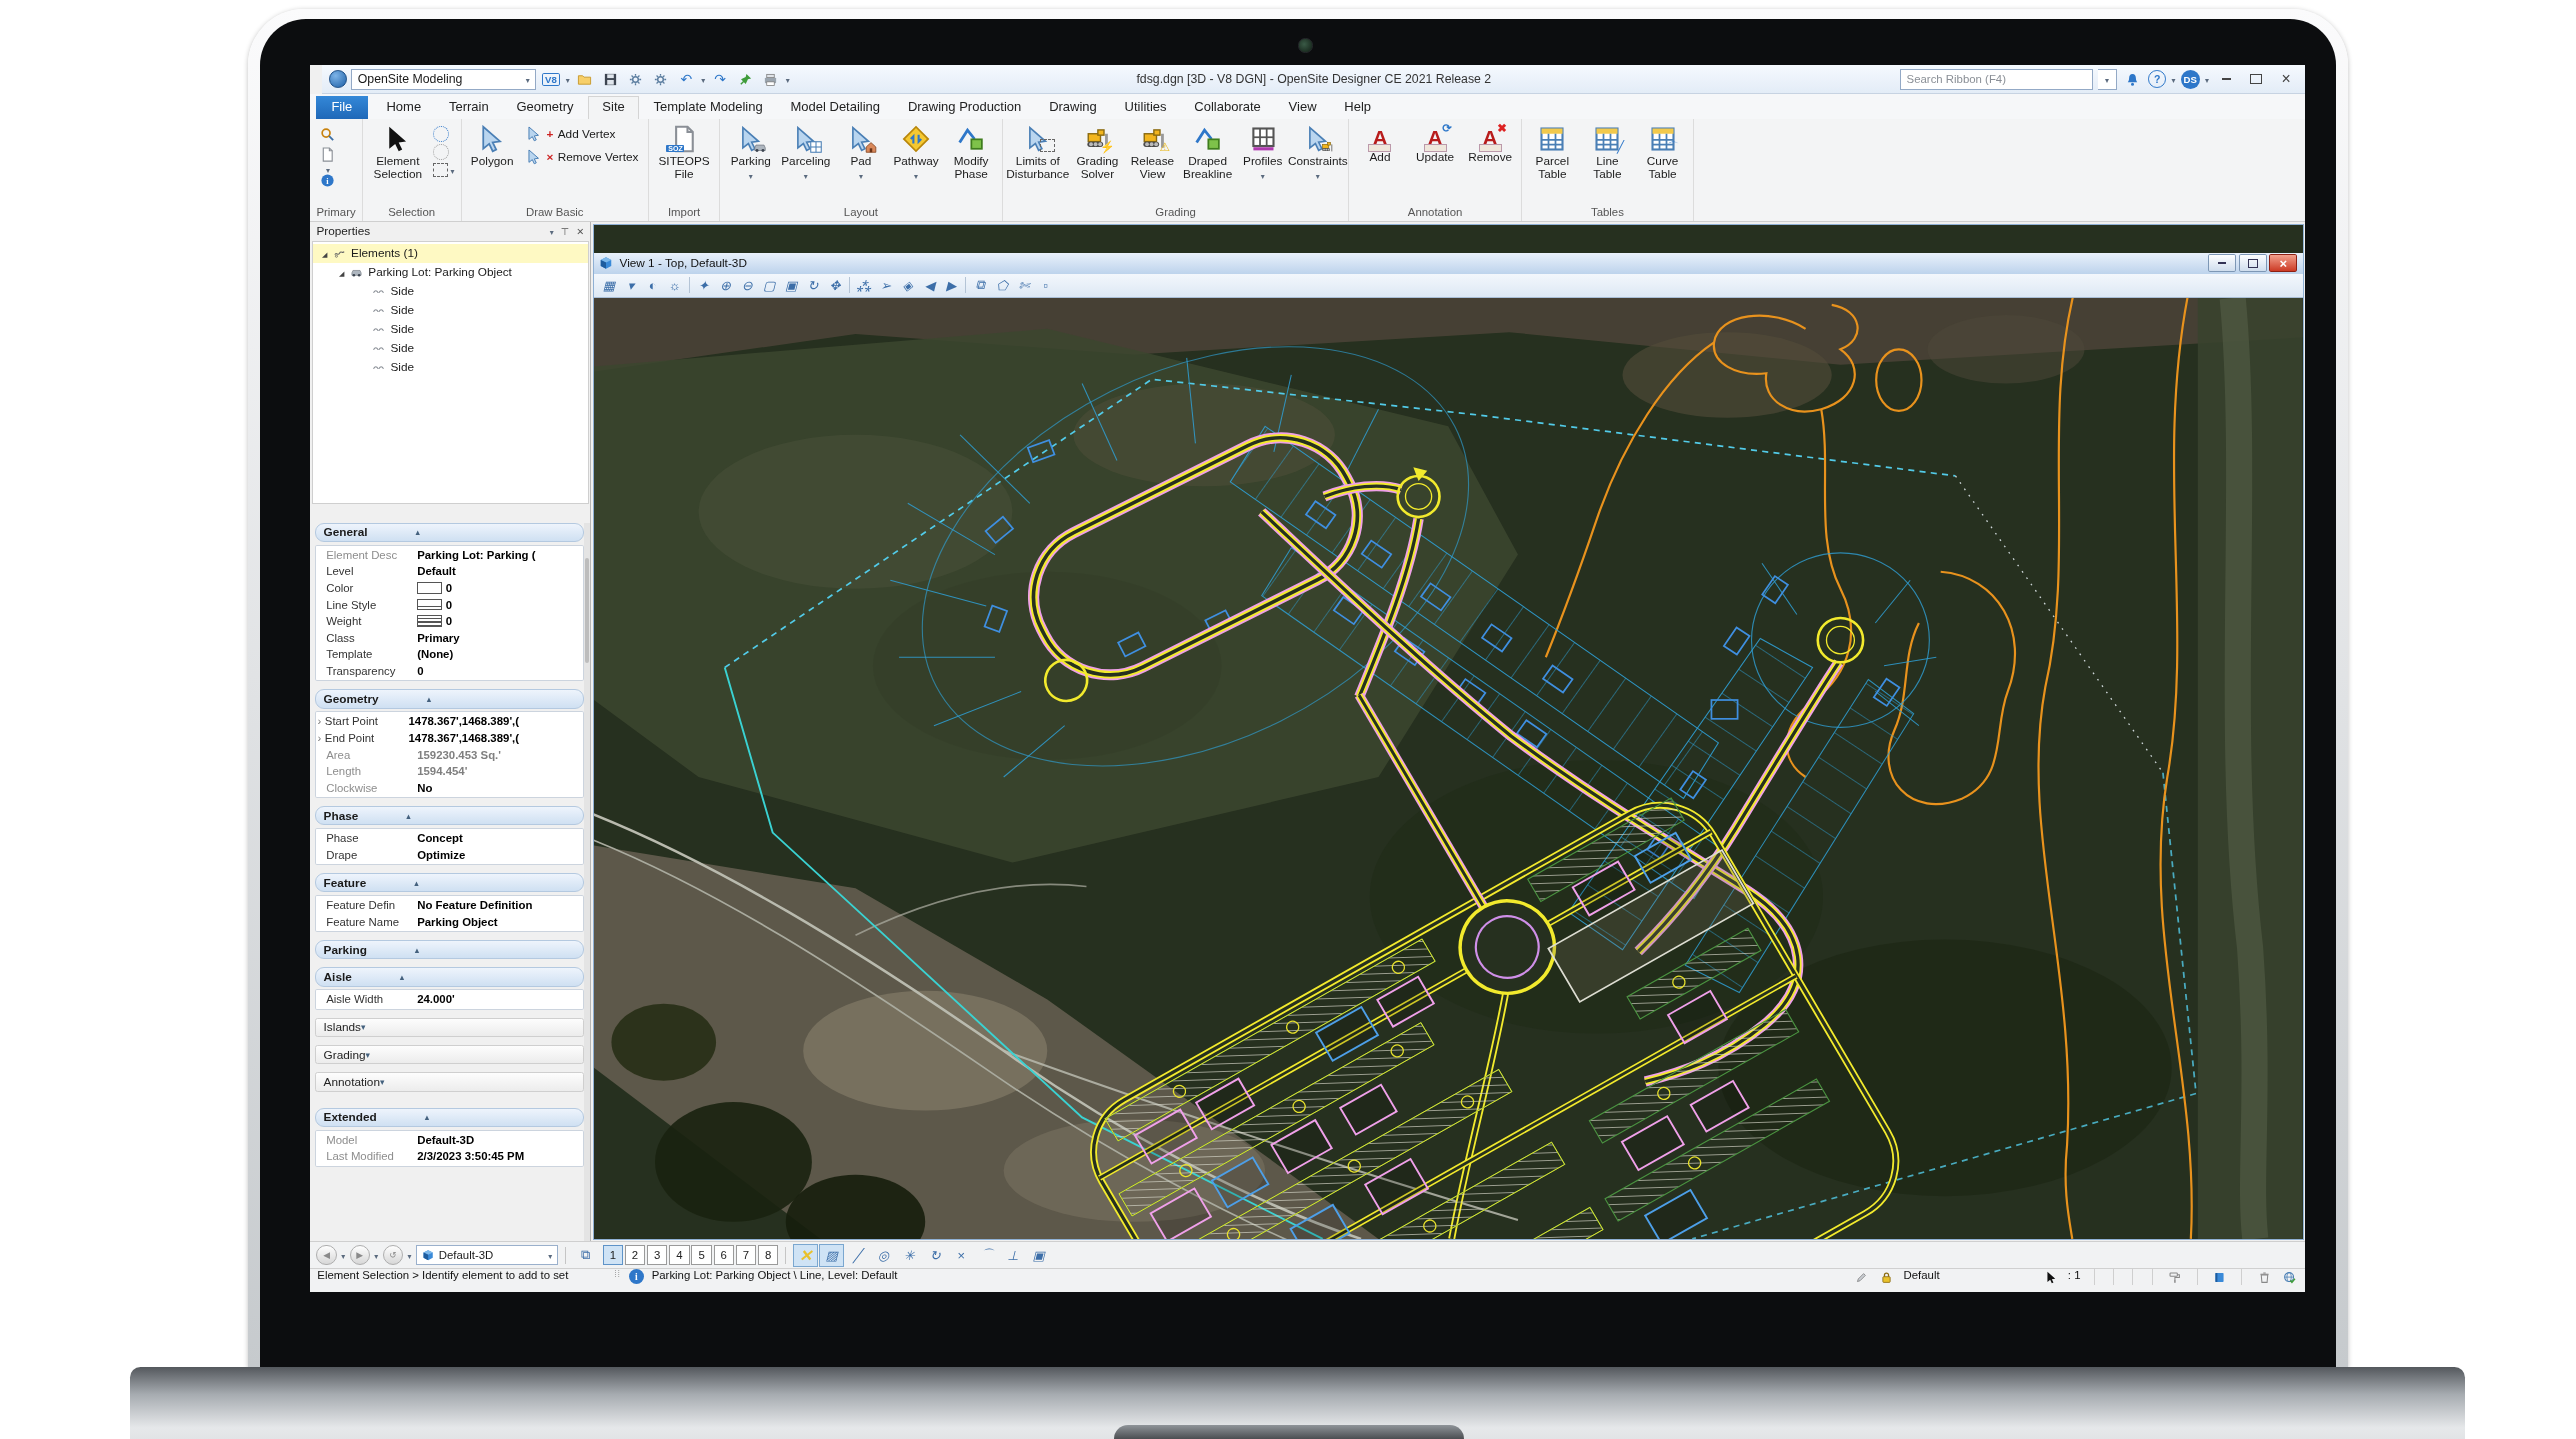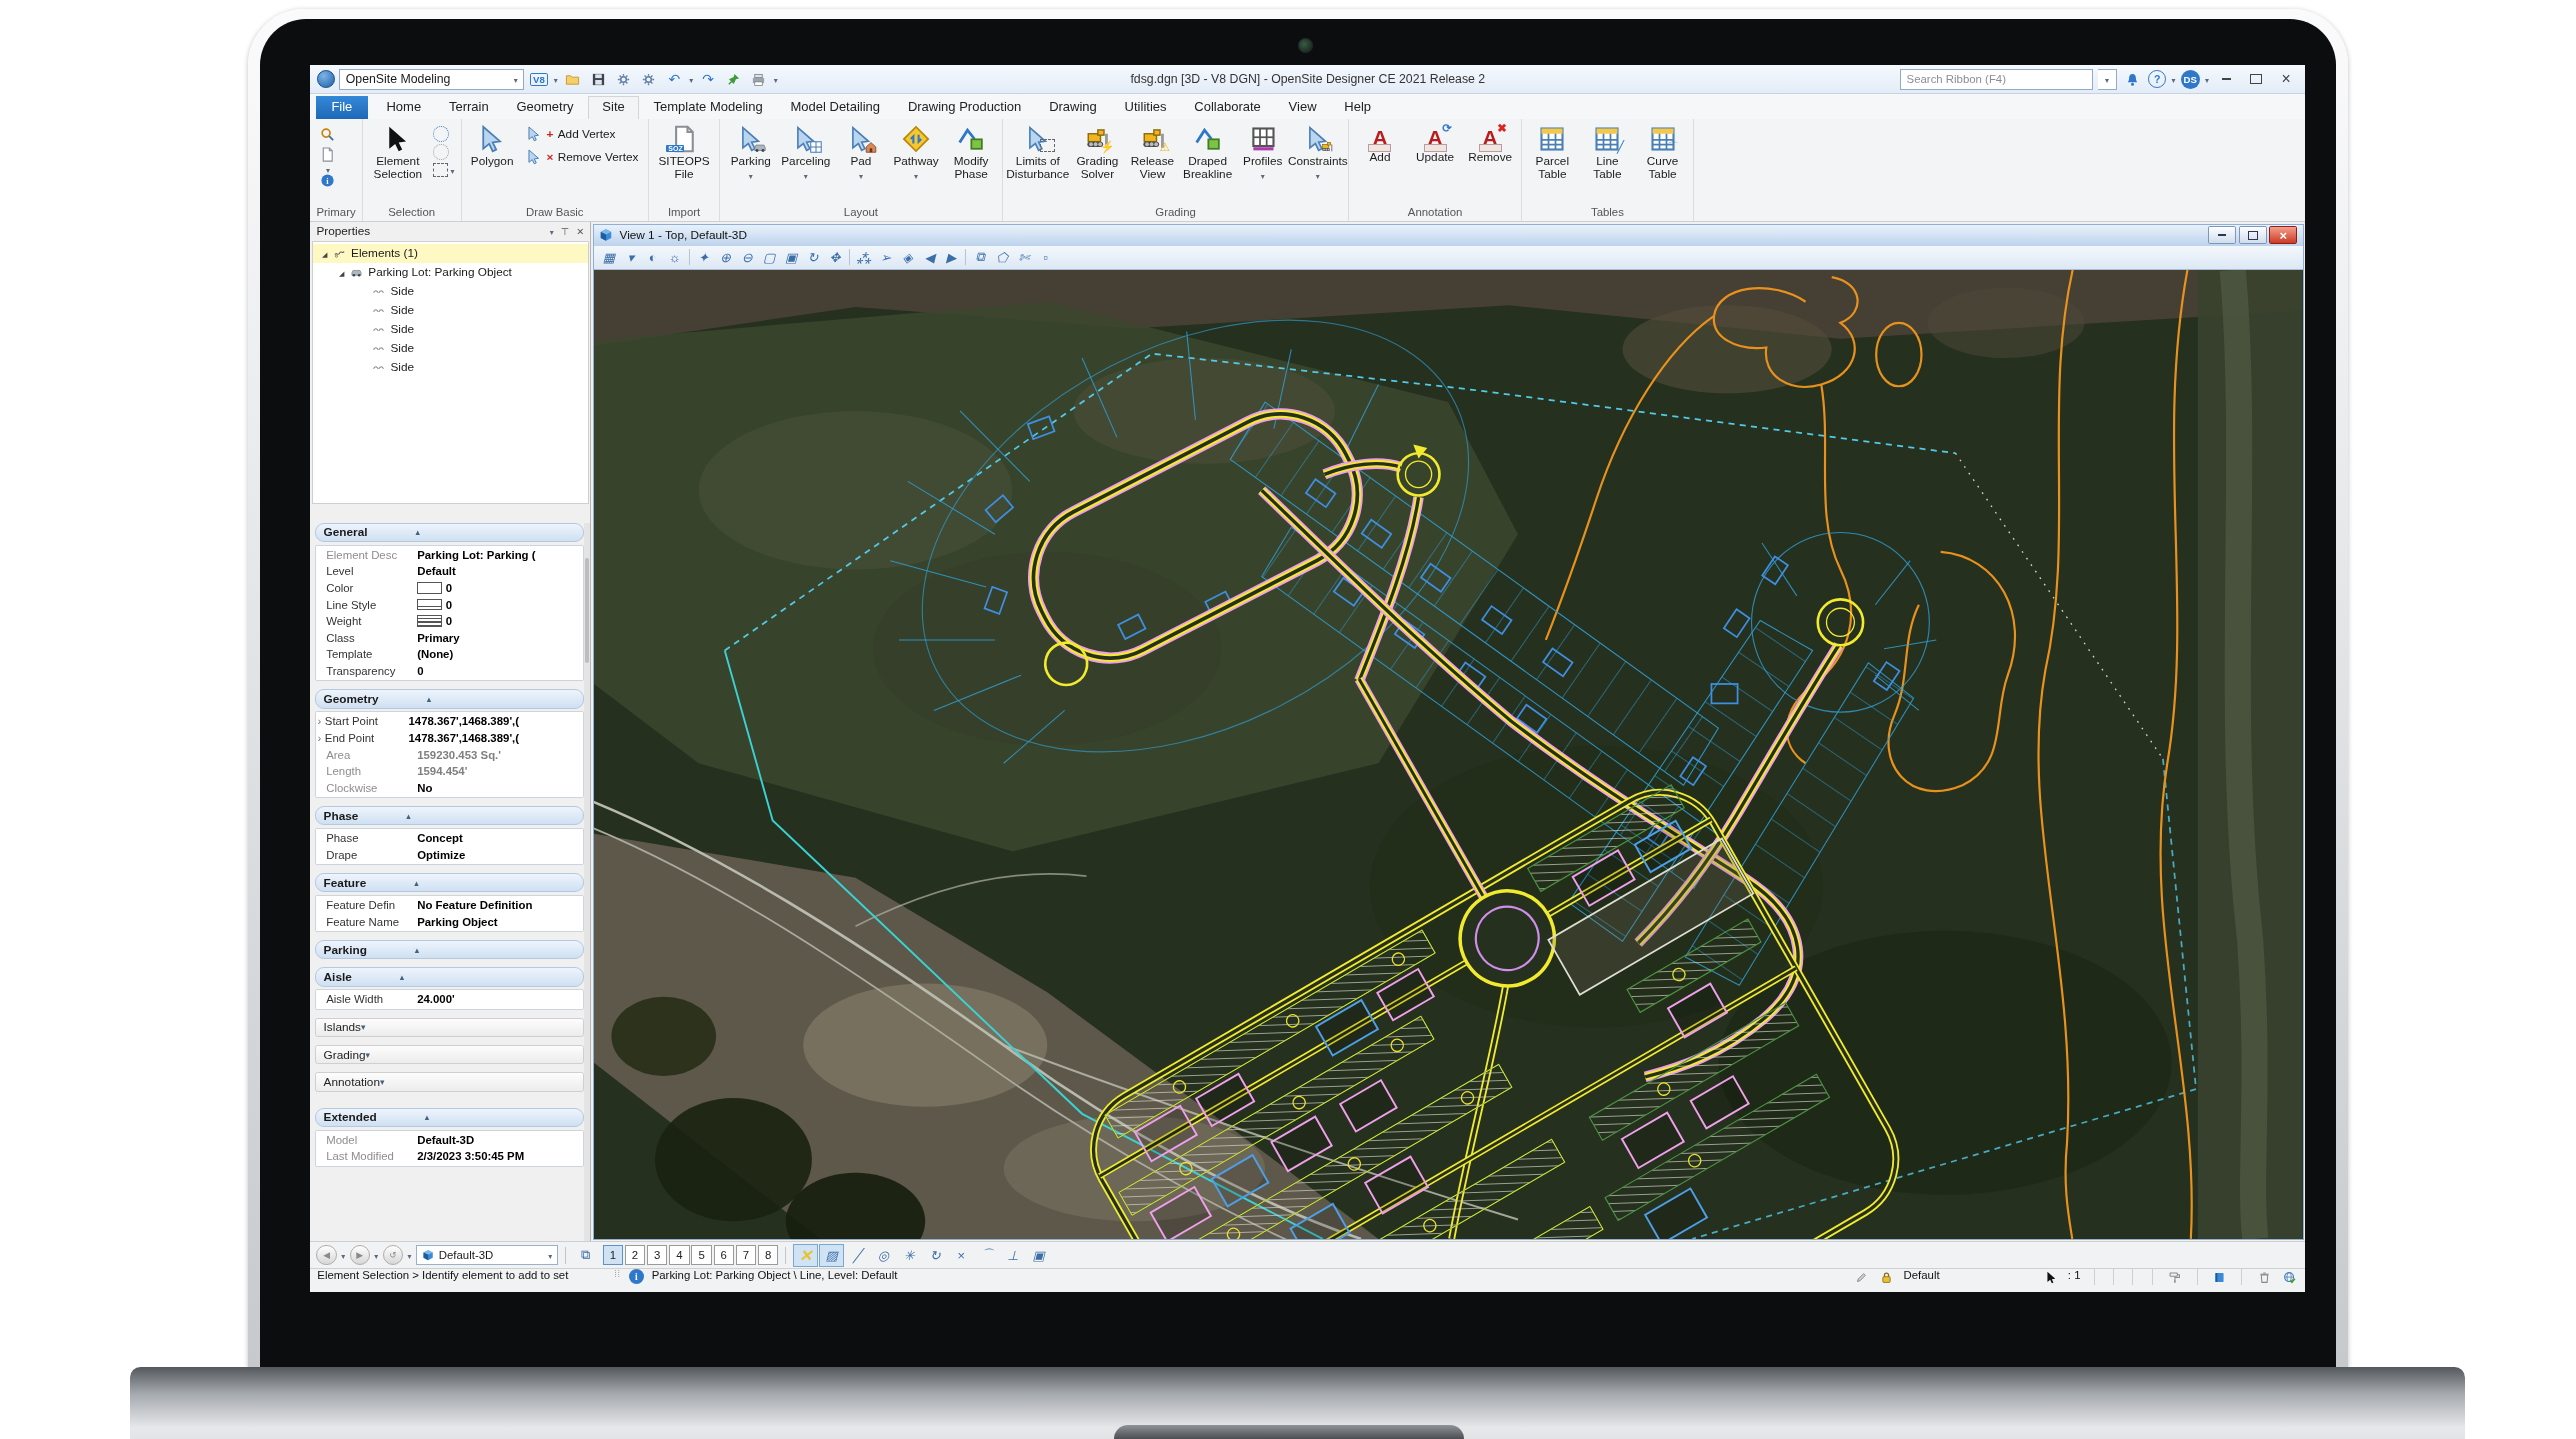--- a/index.html
+++ b/index.html
@@ -15,21 +15,21 @@
   .base{position:absolute;left:130px;top:1367px;width:2335px;height:105px;
         background:linear-gradient(180deg,#54585d 0%,#a6abb0 26%,#e6e8ea 58%,#d4d7da 100%);
         border-radius:10.5px 10.5px 30px 30px;}
   .notch{position:absolute;left:984px;top:58px;width:350px;height:35px;border-radius:14px 14px 0 0;
          background:linear-gradient(180deg,#8f9499, #202225 65%);}
   
   .app{position:absolute;left:50px;top:46px;width:1995px;height:1227px;background:#f0f0f0;
        display:flex;flex-direction:column;font-size:12.3px;color:#1a1a1a;overflow:hidden;}
   
   .tbar{height:28px;flex:0 0 28px;background:linear-gradient(#f5f9fe,#e3ecf7);border-bottom:0.9px solid #c7d3e2;
-        display:flex;align-items:center;gap:4.4px;padding:0 7px;position:relative;}
+        display:flex;align-items:center;gap:4.4px;padding:0 7px;position:relative;margin-left:12px;}
   .applogo{width:15.8px;height:15.8px;border-radius:50%;background:radial-gradient(circle at 35% 30%,#7db4e8,#1d5fa6);
            border:0.9px solid #1a4d86;}
   .combo{display:flex;align-items:center;justify-content:space-between;border:0.9px solid #93a9c6;background:#fff;
          height:19px;padding:0 5.3px;width:172px;font-size:12.3px;}
   .qi{width:21px;height:19px;display:grid;place-items:center;color:#3b6ea5;}
   .qi svg{width:15px;height:15px;}
   .v8box{font-size:9.6px;font-weight:bold;color:#2e77c9;border:0.9px solid #2e77c9;padding:0 1.8px;border-radius:1.8px;}
   .glyph-undo{color:#2e77c9;font-size:14px;}
   .doc-title{position:absolute;left:50%;transform:translateX(-50%);font-size:12.3px;color:#333;white-space:nowrap;}
   .tr-right{margin-left:auto;display:flex;align-items:center;gap:5.3px;}
@@ -109,21 +109,21 @@
   .prow.sw .pval::before{content:"";width:23px;height:9.6px;border:0.9px solid #555;background:#fff;display:inline-block;}
   .prow.sw-line .pval::before{background:repeating-linear-gradient(#fff 0 2.6px,#555 2.6px 3.5px);}
   .prow.sw-weight .pval::before{background:repeating-linear-gradient(#fff 0 1.8px,#555 1.8px 3.5px);}
   .sec-c{height:17.5px;background:linear-gradient(#fdfdfd,#ececec);border:0.9px solid #cfcfcf;border-radius:2.6px;
          display:flex;align-items:center;justify-content:flex-start;padding:0 7.9px;font-size:11.8px;color:#222;}
   .pscroll{position:absolute;right:0;top:0;width:6.1px;height:100%;background:#e4e4e4;}
   .pscroll::before{content:"";position:absolute;left:0.9px;top:35px;width:4.4px;height:105px;background:#bdbdbd;border-radius:2.6px;}
   
   .vwin{flex:1;margin:1.8px 1.8px 1.8px 1.8px;border:1.8px solid #8fb0d4;display:flex;flex-direction:column;min-width:0;min-height:0;background:#26301f;}
   .vtitle{height:21px;flex:0 0 21px;background:linear-gradient(#e9f1fb,#bdd3ec);display:flex;align-items:center;
-          gap:6.1px;padding:0 5.3px;font-size:11.8px;color:#111;}
+          gap:6.1px;padding:0 5.3px;font-size:11.8px;color:#111;margin-top:28px;}
   .vtitle svg{width:14px;height:14px;}
   .vt-right{margin-left:auto;display:flex;gap:2.6px;}
   .vwb{width:26px;height:15.8px;border:0.9px solid #7d97b5;border-radius:1.8px;background:linear-gradient(#fdfeff,#cfdded);
        display:grid;place-items:center;color:#335;}
   .vwb .g-min{background:#335;width:8.8px;}
   .vwb.close{background:linear-gradient(#f2a08c,#cc3a24);border-color:#8d2013;color:#fff;font-weight:bold;}
   .vwb.close::before{content:"×";font-size:13px;}
   .g-rst{width:7.9px;height:7px;border:1.3px solid #335;}
   .vtools{height:23px;flex:0 0 23px;background:linear-gradient(#f3f7fc,#dde8f4);border-bottom:0.9px solid #a9bed6;
           display:flex;align-items:center;gap:0.9px;padding:0 4.4px;}

